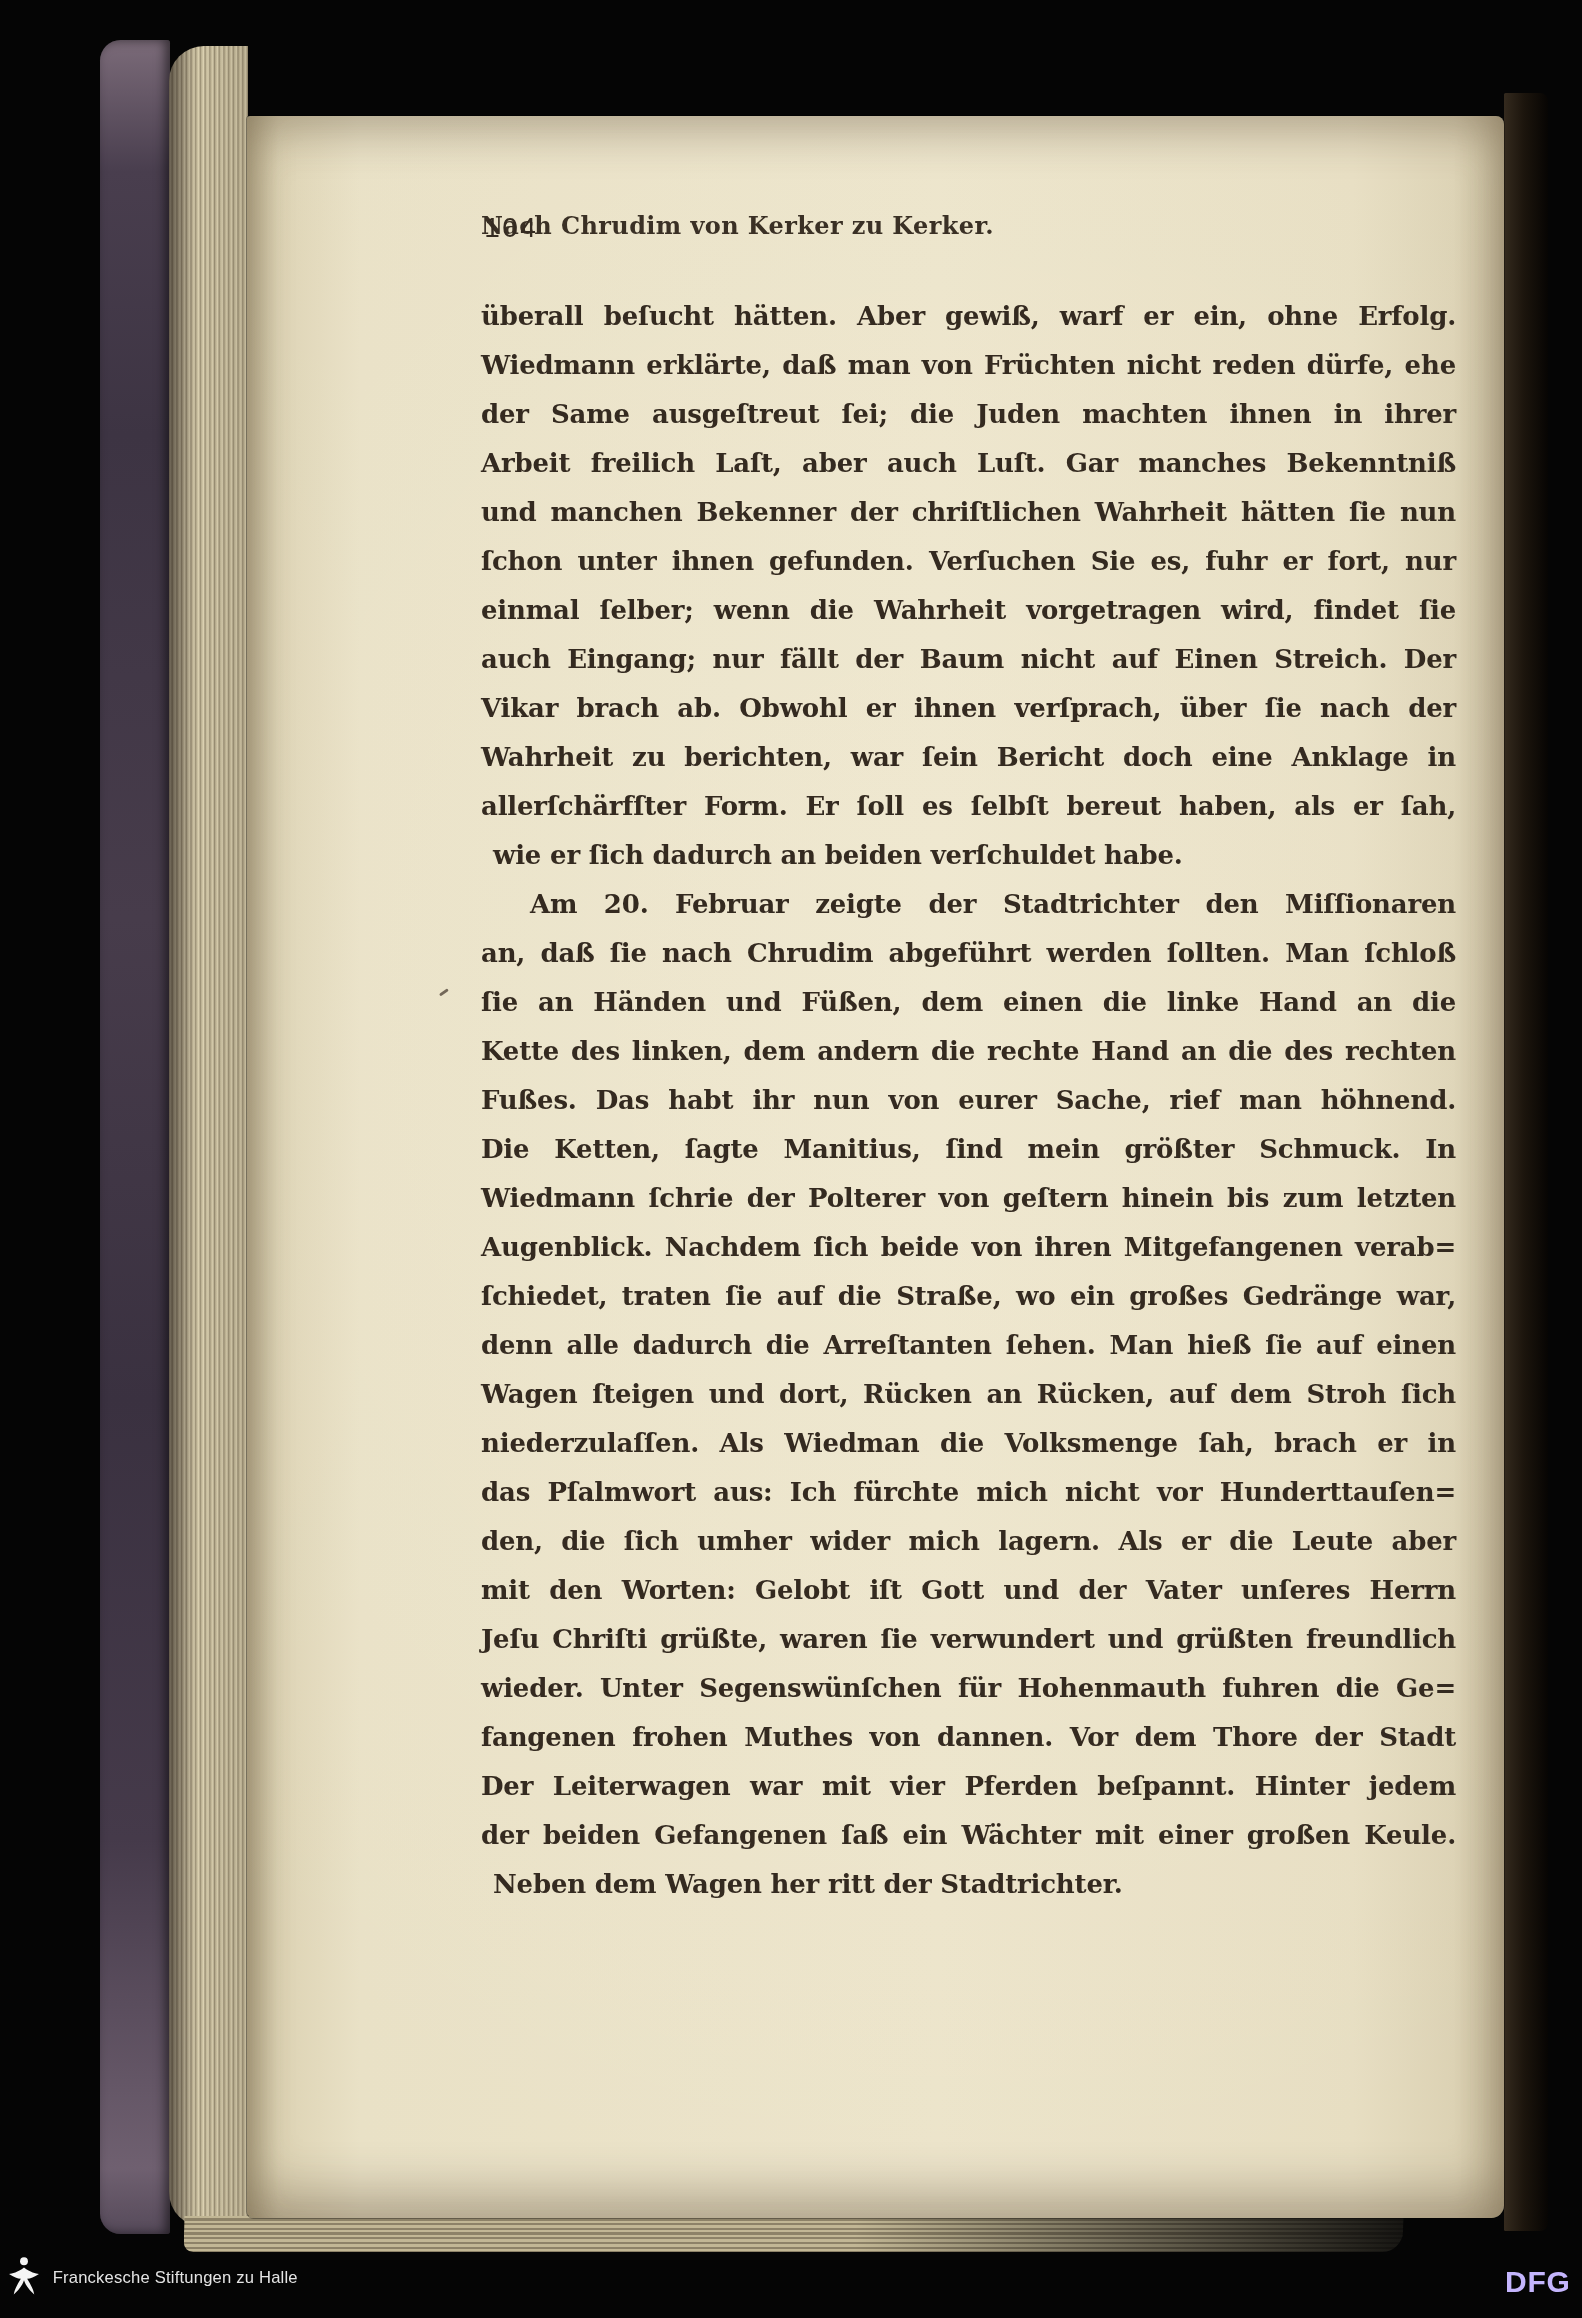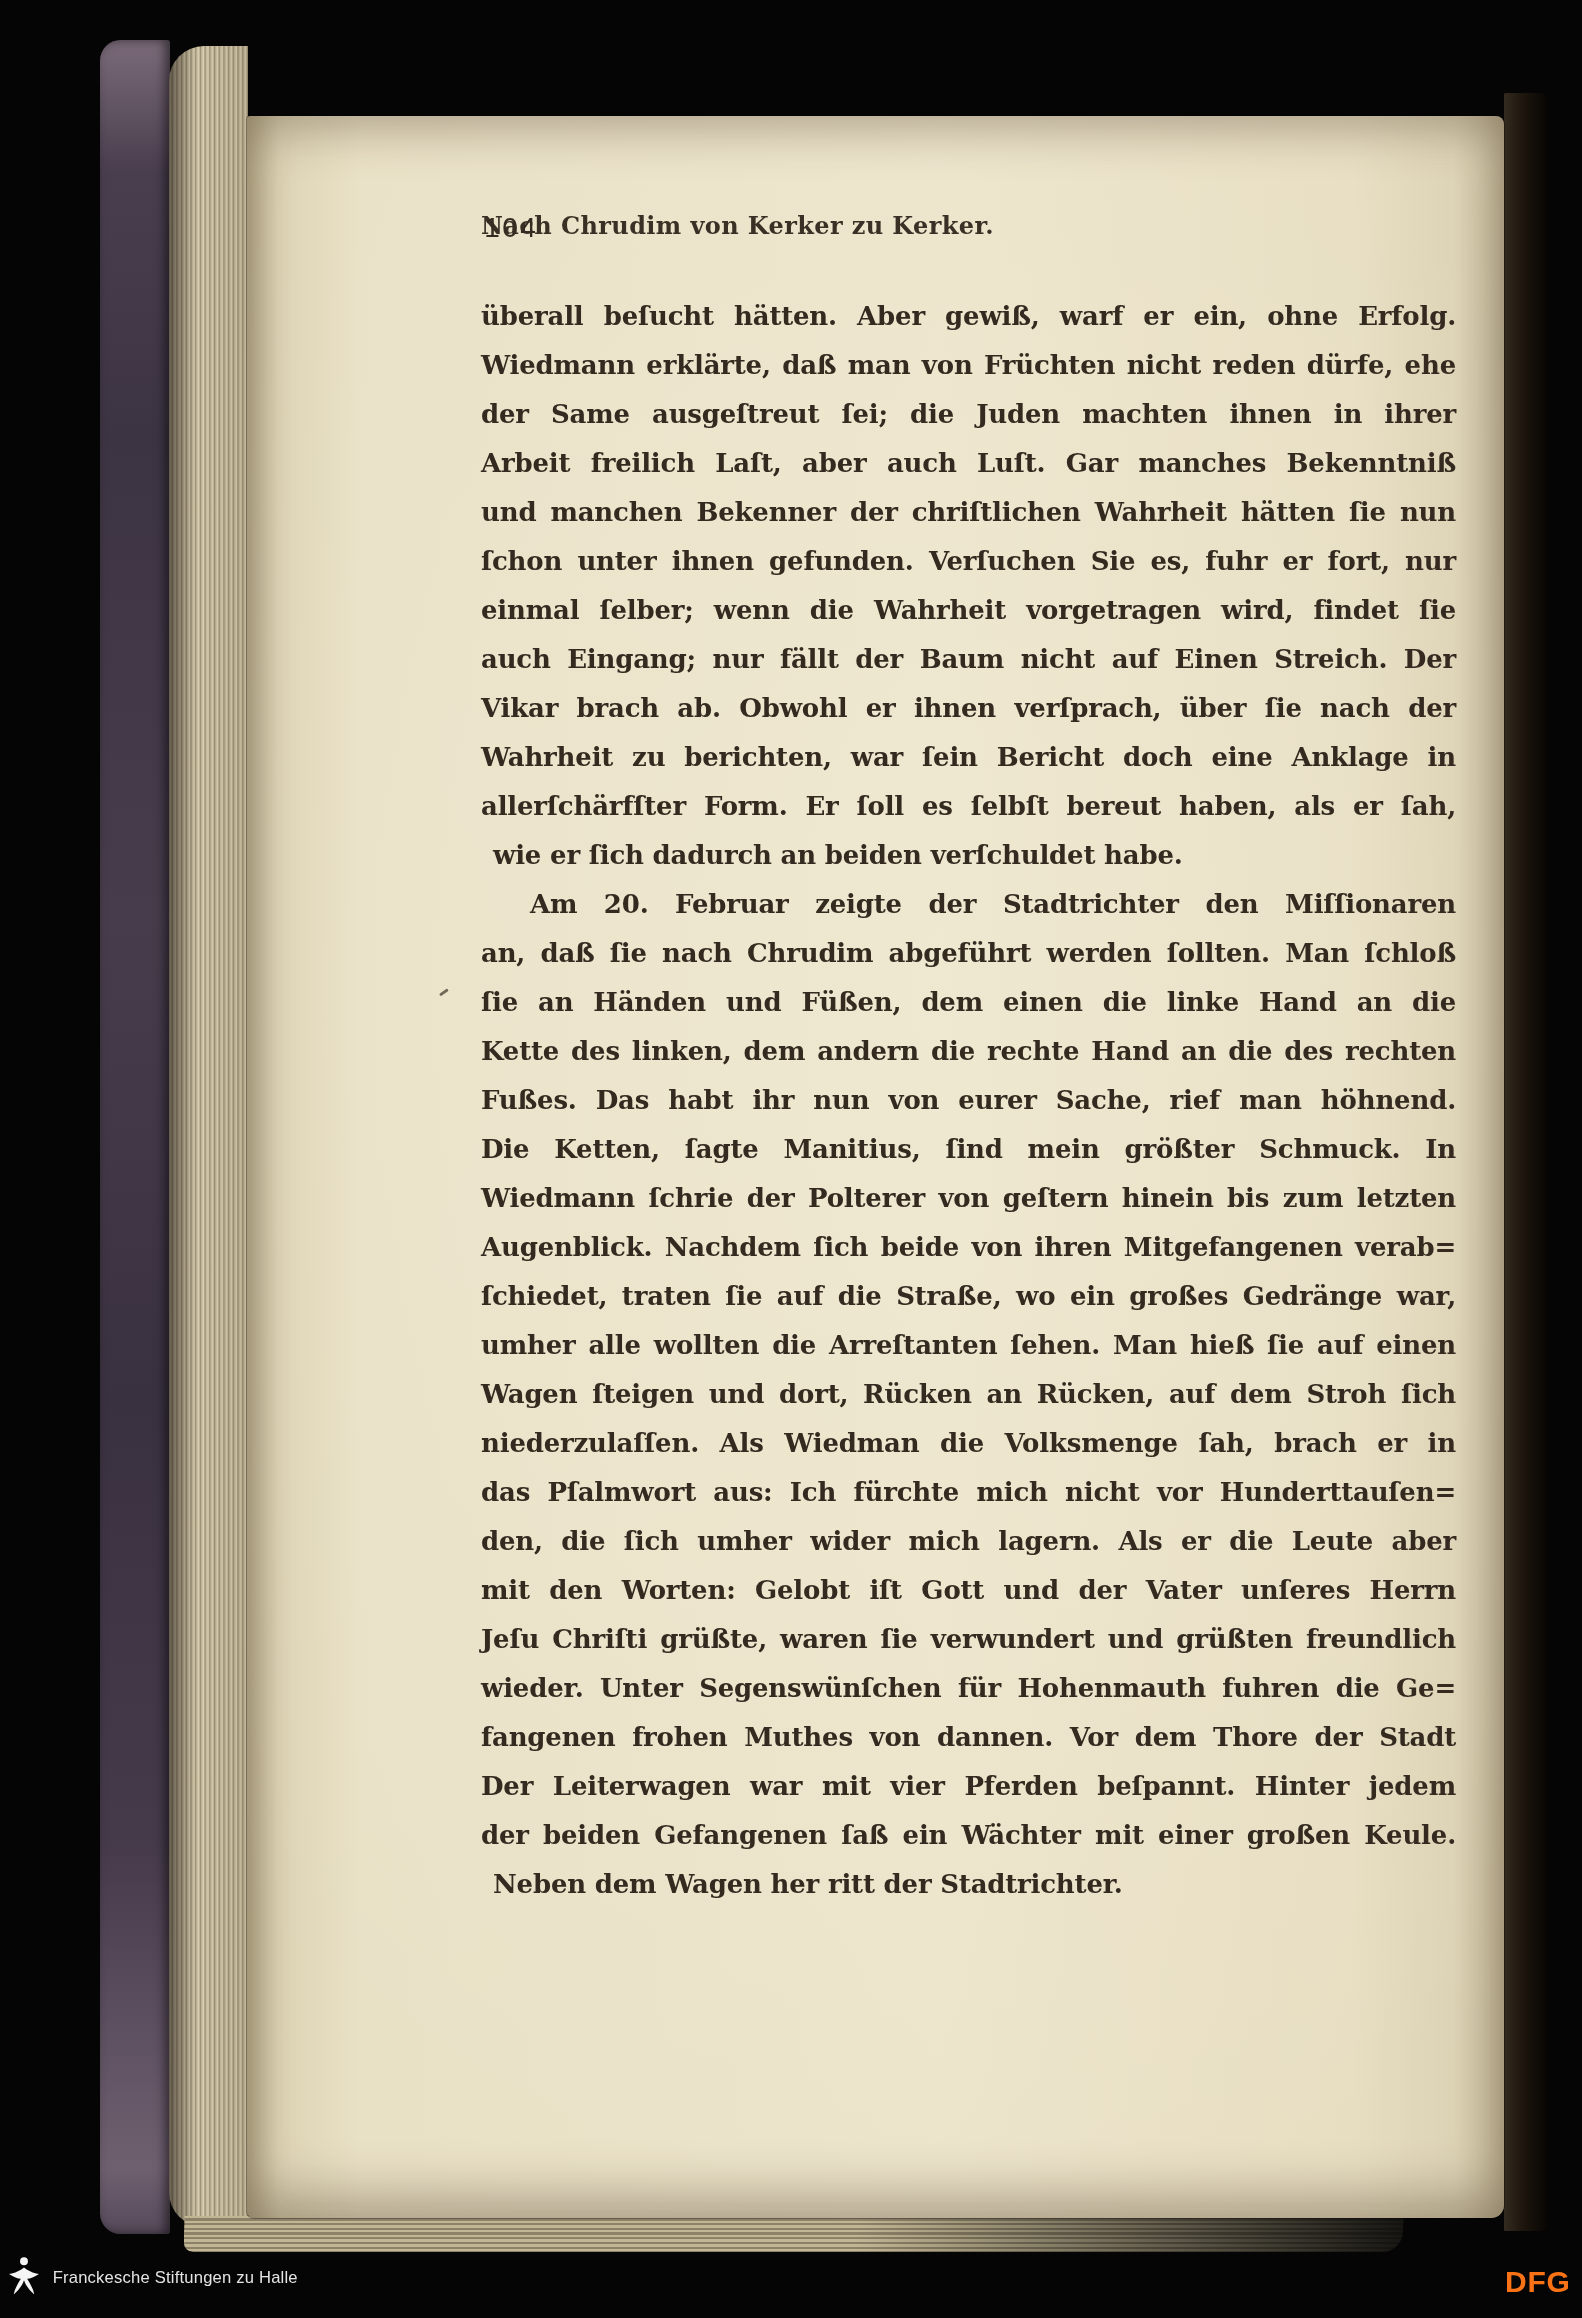--- a/index.html
+++ b/index.html
@@ -146,21 +146,21 @@
     font-size: 16.6px;
     color: #e5e5e5;
     letter-spacing: 0.2px;
   }
   .dfg-logo {
     position: absolute;
     left: 1505px; top: 2265px;
     font-family: "Liberation Sans", sans-serif;
     font-weight: 700;
     font-size: 30px;
-    color: #f97316;
+    color: #c4b5fd;
     letter-spacing: 0.8px;
   }
 </style>
 </head>
 <body>
 
 <div class="stage">
 
   <div class="spine"></div>
   <div class="edges-left"></div>
@@ -192,21 +192,21 @@
       <div class="paragraph">
         <div class="tl indent">Am 20. Februar zeigte der Stadtrichter den Miſſionaren</div>
         <div class="tl">an, daß ſie nach Chrudim abgeführt werden ſollten. Man ſchloß</div>
         <div class="tl">ſie an Händen und Füßen, dem einen die linke Hand an die</div>
         <div class="tl">Kette des linken, dem andern die rechte Hand an die des rechten</div>
         <div class="tl">Fußes. Das habt ihr nun von eurer Sache, rief man höhnend.</div>
         <div class="tl">Die Ketten, ſagte Manitius, ſind mein größter Schmuck. In</div>
         <div class="tl">Wiedmann ſchrie der Polterer von geſtern hinein bis zum letzten</div>
         <div class="tl">Augenblick. Nachdem ſich beide von ihren Mitgefangenen verab=</div>
         <div class="tl">ſchiedet, traten ſie auf die Straße, wo ein großes Gedränge war,</div>
-        <div class="tl">umher alle wollten die Arreſtanten ſehen. Man hieß ſie auf einen</div>
+        <div class="tl">denn alle dadurch die Arreſtanten ſehen. Man hieß ſie auf einen</div>
         <div class="tl">Wagen ſteigen und dort, Rücken an Rücken, auf dem Stroh ſich</div>
         <div class="tl">niederzulaſſen. Als Wiedman die Volksmenge ſah, brach er in</div>
         <div class="tl">das Pſalmwort aus: Ich fürchte mich nicht vor Hunderttauſen=</div>
         <div class="tl">den, die ſich umher wider mich lagern. Als er die Leute aber</div>
         <div class="tl">mit den Worten: Gelobt iſt Gott und der Vater unſeres Herrn</div>
         <div class="tl">Jeſu Chriſti grüßte, waren ſie verwundert und grüßten freundlich</div>
         <div class="tl">wieder. Unter Segenswünſchen für Hohenmauth fuhren die Ge=</div>
         <div class="tl">fangenen frohen Muthes von dannen. Vor dem Thore der Stadt</div>
         <div class="tl">Der Leiterwagen war mit vier Pferden beſpannt. Hinter jedem</div>
         <div class="tl">der beiden Gefangenen ſaß ein Wächter mit einer großen Keule.</div>

